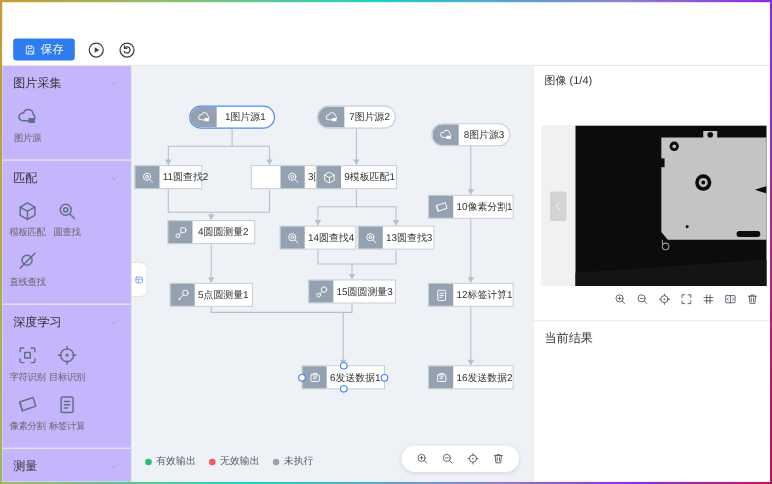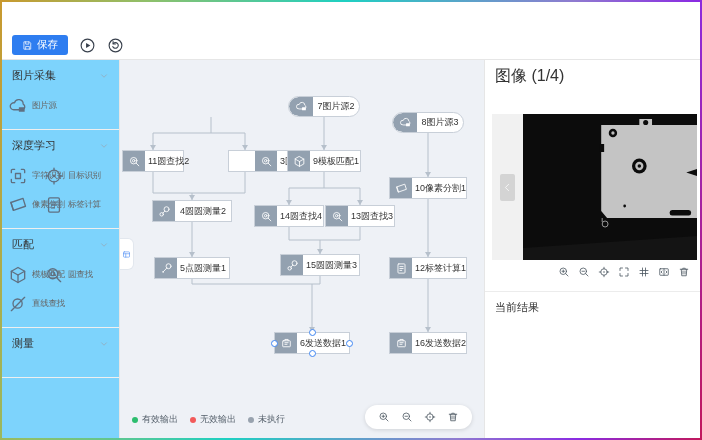--- a/index.html
+++ b/index.html
@@ -16,28 +16,28 @@
             font-family:inherit;white-space:nowrap;}
 
   
   .toolbar{position:absolute;top:29px;left:0;right:0;height:28px;border-bottom:1px solid #e6e6e6;
            background:#fff;display:flex;align-items:center;gap:11px;padding-left:10px;}
   .save-btn{display:flex;align-items:center;gap:4px;background:#2e7df0;color:#fff;border:none;
             border-radius:3px;height:20px;padding:0 10px;font-size:10.5px;font-family:inherit;}
   .circ-btn{color:#39414d;display:flex;align-items:center;}
 
   
-  .sidebar{position:absolute;top:58px;left:0;width:117px;bottom:0;background:#7dd3fc;
+  .sidebar{position:absolute;top:58px;left:0;width:117px;bottom:0;background:#c4b5fd;
            border-right:1px solid #e6e6e6;overflow:hidden;}
   .sb-section{border-bottom:1px solid #efefef;}
   .sb-title{display:flex;justify-content:space-between;align-items:center;
             padding:8px 10px 2px 10px;font-size:11px;color:#333;}
   .sb-chevron{color:#9aa2ac;display:flex;}
   .sb-items{display:flex;flex-wrap:wrap;row-gap:9px;column-gap:2px;padding:11px 6px 13px 6px;}
-  .sb-item{width:34px;display:flex;align-items:center;gap:4px;}
+  .sb-item{width:34px;display:flex;flex-direction:column;align-items:center;gap:4px;}
   .sb-ico{color:#5f7082;display:flex;}
   .sb-lbl{font-size:8.5px;color:#666;white-space:nowrap;letter-spacing:-0.3px;}
 
   
   .canvas{position:absolute;top:58px;left:118px;width:364px;bottom:0;background:#eef1f6;}
   #edge-layer{position:absolute;top:0;left:0;}
   .node{position:absolute;height:22px;display:flex;align-items:stretch;background:#fff;
         border:1px solid #c8cfd8;font-size:9px;color:#333;box-sizing:border-box;}
   .n-ico{width:22px;flex:none;background:#93a1b0;color:#fff;display:flex;align-items:center;justify-content:center;}
   .n-lbl{flex:1;display:flex;align-items:center;justify-content:center;white-space:nowrap;padding:0 3px;}
@@ -52,21 +52,21 @@
         display:flex;align-items:center;justify-content:center;color:#4c8bf5;}
   .legend{position:absolute;left:12px;bottom:12px;display:flex;gap:12px;font-size:9px;color:#55606b;}
   .legend-item{display:flex;align-items:center;gap:4px;}
   .legend-dot{width:6px;height:6px;border-radius:50%;display:inline-block;}
   .zoom-pill{position:absolute;right:12px;bottom:9px;background:#fff;border-radius:14px;
         padding:6px 13px;display:flex;gap:11px;color:#4a5560;box-shadow:0 1px 4px rgba(0,0,0,.13);}
   .zoom-pill span{display:flex;}
 
   
   .rightpanel{position:absolute;top:58px;left:482px;right:0;bottom:0;background:#fff;border-left:1px solid #e6e6e6;}
-  .rp-title{position:absolute;top:6px;left:10px;font-size:16px;color:#333;}
+  .rp-title{position:absolute;top:6px;left:10px;font-size:10px;color:#333;}
   .media{position:absolute;left:7px;right:3px;top:54px;height:146px;background:#f1f1f1;
          display:flex;align-items:center;}
   .nav-prev{width:15px;height:27px;margin:0 8px;background:#d4d4d4;border-radius:2px;color:#fff;
             display:flex;align-items:center;justify-content:center;flex:none;}
   .preview-svg{flex:1;height:100%;display:block;}
   .rp-tools{position:absolute;top:206px;right:10px;display:flex;gap:8px;color:#4a5560;}
   .rp-tools span{display:flex;}
   .rp-divider{position:absolute;top:231px;left:0;right:0;border-top:1px solid #ececec;}
   .rp-result{position:absolute;top:240px;left:10px;font-size:11px;color:#333;}
 </style>
@@ -119,20 +119,61 @@
                   <path d="M7 16.5a4.2 4.2 0 1 1 .8-8.3A5.3 5.3 0 0 1 18.2 9.7a3.7 3.7 0 0 1-.7 6.8z"></path>
                   <rect x="13" y="13.5" width="7" height="5.5" rx="0.6" fill="currentColor" stroke="none"></rect>
                 </svg>
               </span>
               <span class="sb-lbl">图片源</span>
             </div>
           </div>
         </div>
         <div class="sb-section">
           <div class="sb-title">
+            <span>匹配</span>
+            <span class="sb-chevron">
+              <svg width="10" height="10" viewBox="0 0 24 24" fill="none" stroke="currentColor" stroke-width="1.6" stroke-linecap="round" stroke-linejoin="round">
+                <path d="M6 9l6 6 6-6"></path>
+              </svg>
+            </span>
+          </div>
+          <div class="sb-items">
+            <div class="sb-item">
+              <span class="sb-ico">
+                <svg width="20" height="20" viewBox="0 0 24 24" fill="none" stroke="currentColor" stroke-width="1.6" stroke-linecap="round" stroke-linejoin="round">
+                  <path d="M12 3l8 4.5v9L12 21l-8-4.5v-9z"></path>
+                  <path d="M4 7.5l8 4.5 8-4.5"></path>
+                  <path d="M12 12v9"></path>
+                </svg>
+              </span>
+              <span class="sb-lbl">模板匹配</span>
+            </div>
+            <div class="sb-item">
+              <span class="sb-ico">
+                <svg width="20" height="20" viewBox="0 0 24 24" fill="none" stroke="currentColor" stroke-width="1.6" stroke-linecap="round" stroke-linejoin="round">
+                  <circle cx="10.5" cy="10.5" r="6"></circle>
+                  <circle cx="10.5" cy="10.5" r="2.3"></circle>
+                  <path d="M15 15l5 5"></path>
+                </svg>
+              </span>
+              <span class="sb-lbl">圆查找</span>
+            </div>
+            <div class="sb-item">
+              <span class="sb-ico">
+                <svg width="20" height="20" viewBox="0 0 24 24" fill="none" stroke="currentColor" stroke-width="1.6" stroke-linecap="round" stroke-linejoin="round">
+                  <circle cx="11.5" cy="11.5" r="5.5"></circle>
+                  <path d="M4 20L20 4"></path>
+                </svg>
+              </span>
+              <span class="sb-lbl">直线查找</span>
+            </div>
+          </div>
+        </div>
+        <div class="sb-section">
+          <div class="sb-title">
             <span>深度学习</span>
             <span class="sb-chevron">
               <svg width="10" height="10" viewBox="0 0 24 24" fill="none" stroke="currentColor" stroke-width="1.6" stroke-linecap="round" stroke-linejoin="round">
                 <path d="M6 9l6 6 6-6"></path>
               </svg>
             </span>
           </div>
           <div class="sb-items">
             <div class="sb-item">
               <span class="sb-ico">
@@ -163,61 +204,20 @@
               <span class="sb-lbl">像素分割</span>
             </div>
             <div class="sb-item">
               <span class="sb-ico">
                 <svg width="20" height="20" viewBox="0 0 24 24" fill="none" stroke="currentColor" stroke-width="1.6" stroke-linecap="round" stroke-linejoin="round">
                   <rect x="5.5" y="3.5" width="13" height="17" rx="1.5"></rect>
                   <path d="M9 8.5h6M9 12h6M9 15.5h3.5"></path>
                 </svg>
               </span>
               <span class="sb-lbl">标签计算</span>
-            </div>
-          </div>
-        </div>
-        <div class="sb-section">
-          <div class="sb-title">
-            <span>匹配</span>
-            <span class="sb-chevron">
-              <svg width="10" height="10" viewBox="0 0 24 24" fill="none" stroke="currentColor" stroke-width="1.6" stroke-linecap="round" stroke-linejoin="round">
-                <path d="M6 9l6 6 6-6"></path>
-              </svg>
-            </span>
-          </div>
-          <div class="sb-items">
-            <div class="sb-item">
-              <span class="sb-ico">
-                <svg width="20" height="20" viewBox="0 0 24 24" fill="none" stroke="currentColor" stroke-width="1.6" stroke-linecap="round" stroke-linejoin="round">
-                  <path d="M12 3l8 4.5v9L12 21l-8-4.5v-9z"></path>
-                  <path d="M4 7.5l8 4.5 8-4.5"></path>
-                  <path d="M12 12v9"></path>
-                </svg>
-              </span>
-              <span class="sb-lbl">模板匹配</span>
-            </div>
-            <div class="sb-item">
-              <span class="sb-ico">
-                <svg width="20" height="20" viewBox="0 0 24 24" fill="none" stroke="currentColor" stroke-width="1.6" stroke-linecap="round" stroke-linejoin="round">
-                  <circle cx="10.5" cy="10.5" r="6"></circle>
-                  <circle cx="10.5" cy="10.5" r="2.3"></circle>
-                  <path d="M15 15l5 5"></path>
-                </svg>
-              </span>
-              <span class="sb-lbl">圆查找</span>
-            </div>
-            <div class="sb-item">
-              <span class="sb-ico">
-                <svg width="20" height="20" viewBox="0 0 24 24" fill="none" stroke="currentColor" stroke-width="1.6" stroke-linecap="round" stroke-linejoin="round">
-                  <circle cx="11.5" cy="11.5" r="5.5"></circle>
-                  <path d="M4 20L20 4"></path>
-                </svg>
-              </span>
-              <span class="sb-lbl">直线查找</span>
             </div>
           </div>
         </div>
         <div class="sb-section">
           <div class="sb-title">
             <span>测量</span>
             <span class="sb-chevron">
               <svg width="10" height="10" viewBox="0 0 24 24" fill="none" stroke="currentColor" stroke-width="1.6" stroke-linecap="round" stroke-linejoin="round">
                 <path d="M6 9l6 6 6-6"></path>
               </svg>
@@ -297,20 +297,29 @@
               <path d="M12 2.5v3M12 18.5v3M2.5 12h3M18.5 12h3"></path>
             </svg>
           </span>
         <span>
             <svg width="12" height="12" viewBox="0 0 24 24" fill="none" stroke="currentColor" stroke-width="1.6" stroke-linecap="round" stroke-linejoin="round">
               <path d="M4.5 6.5h15M9.5 6.5V4.5h5v2M6.5 6.5l1 13h9l1-13"></path>
               <path d="M10 10v6M14 10v6"></path>
             </svg>
           </span>
       </div>
+    <div class="node pill selected" style="left: 52px; top: 36px; width: 78px;">
+          <span class="n-ico">
+            <svg width="13" height="13" viewBox="0 0 24 24" fill="none" stroke="currentColor" stroke-width="1.6" stroke-linecap="round" stroke-linejoin="round">
+              <path d="M7 16.5a4.2 4.2 0 1 1 .8-8.3A5.3 5.3 0 0 1 18.2 9.7a3.7 3.7 0 0 1-.7 6.8z"></path>
+              <rect x="13" y="13.5" width="7" height="5.5" rx="0.6" fill="currentColor" stroke="none"></rect>
+            </svg>
+          </span>
+          <span class="n-lbl">1图片源1</span>
+        </div>
         <div class="node pill" style="left: 168px; top: 36px; width: 72px;">
           <span class="n-ico">
             <svg width="13" height="13" viewBox="0 0 24 24" fill="none" stroke="currentColor" stroke-width="1.6" stroke-linecap="round" stroke-linejoin="round">
               <path d="M7 16.5a4.2 4.2 0 1 1 .8-8.3A5.3 5.3 0 0 1 18.2 9.7a3.7 3.7 0 0 1-.7 6.8z"></path>
               <rect x="13" y="13.5" width="7" height="5.5" rx="0.6" fill="currentColor" stroke="none"></rect>
             </svg>
           </span>
           <span class="n-lbl">7图片源2</span>
         </div>
         <div class="node pill" style="left: 272px; top: 52px; width: 72px;">

